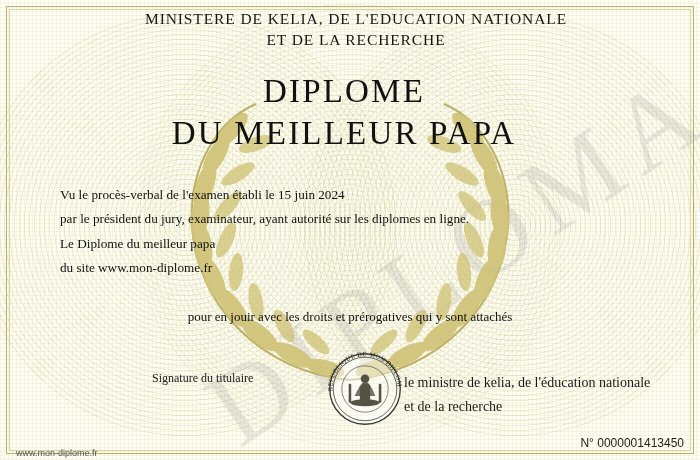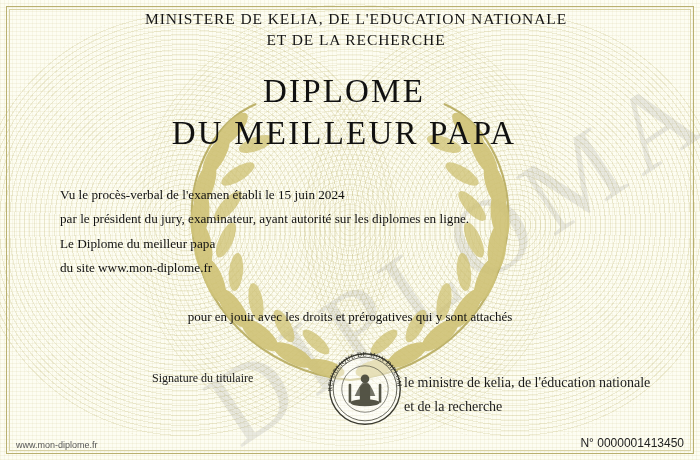--- a/index.html
+++ b/index.html
@@ -140,21 +140,21 @@
     left: 322px;
     top: 346px;
     width: 86px;
     height: 86px;
   }
 
   
   .footer-left {
     position: absolute;
     left: 16px;
-    bottom: 10px;
+    bottom: 2px;
     font-family: "Liberation Sans", sans-serif;
     font-size: 9px;
     color: #555;
   }
   .footer-right {
     position: absolute;
     right: 16px;
     bottom: 10px;
     font-family: "Liberation Sans", sans-serif;
     font-size: 12px;

